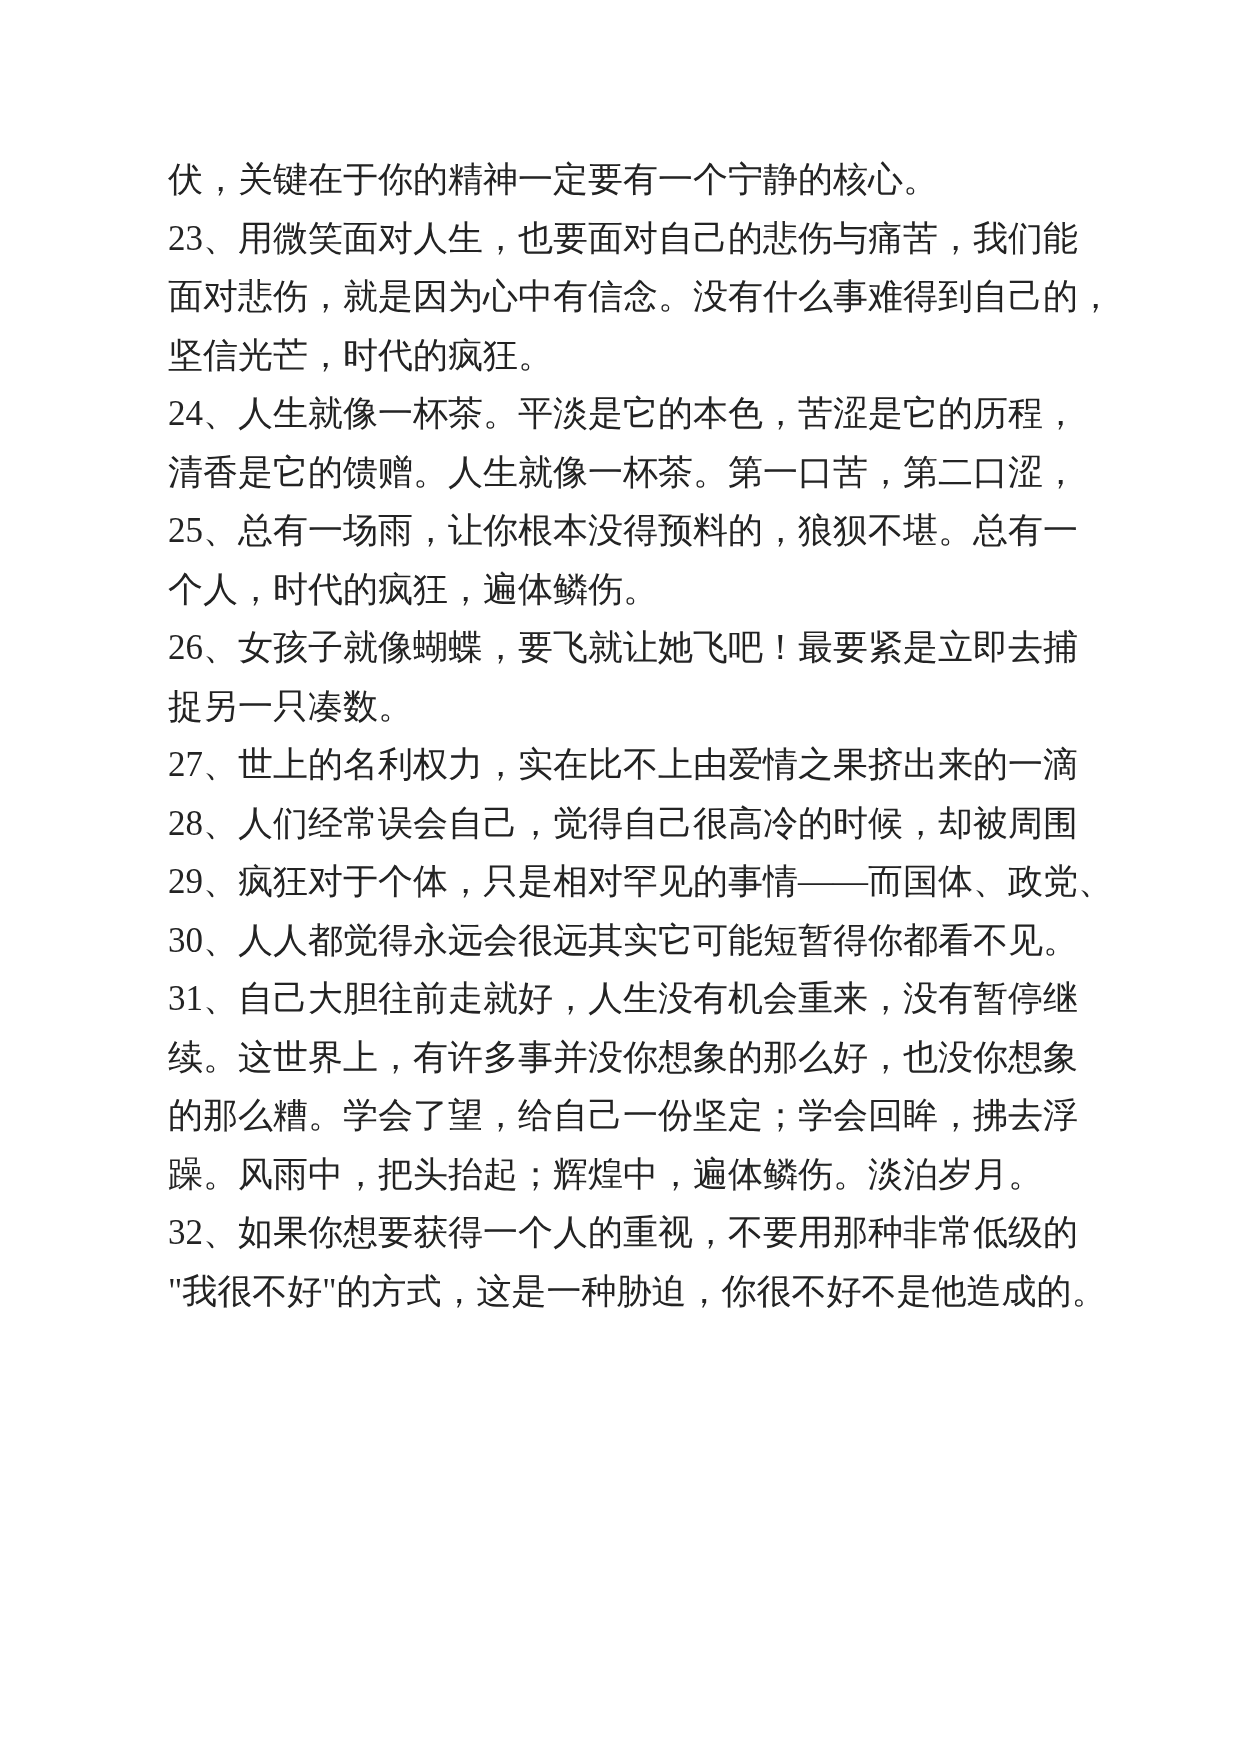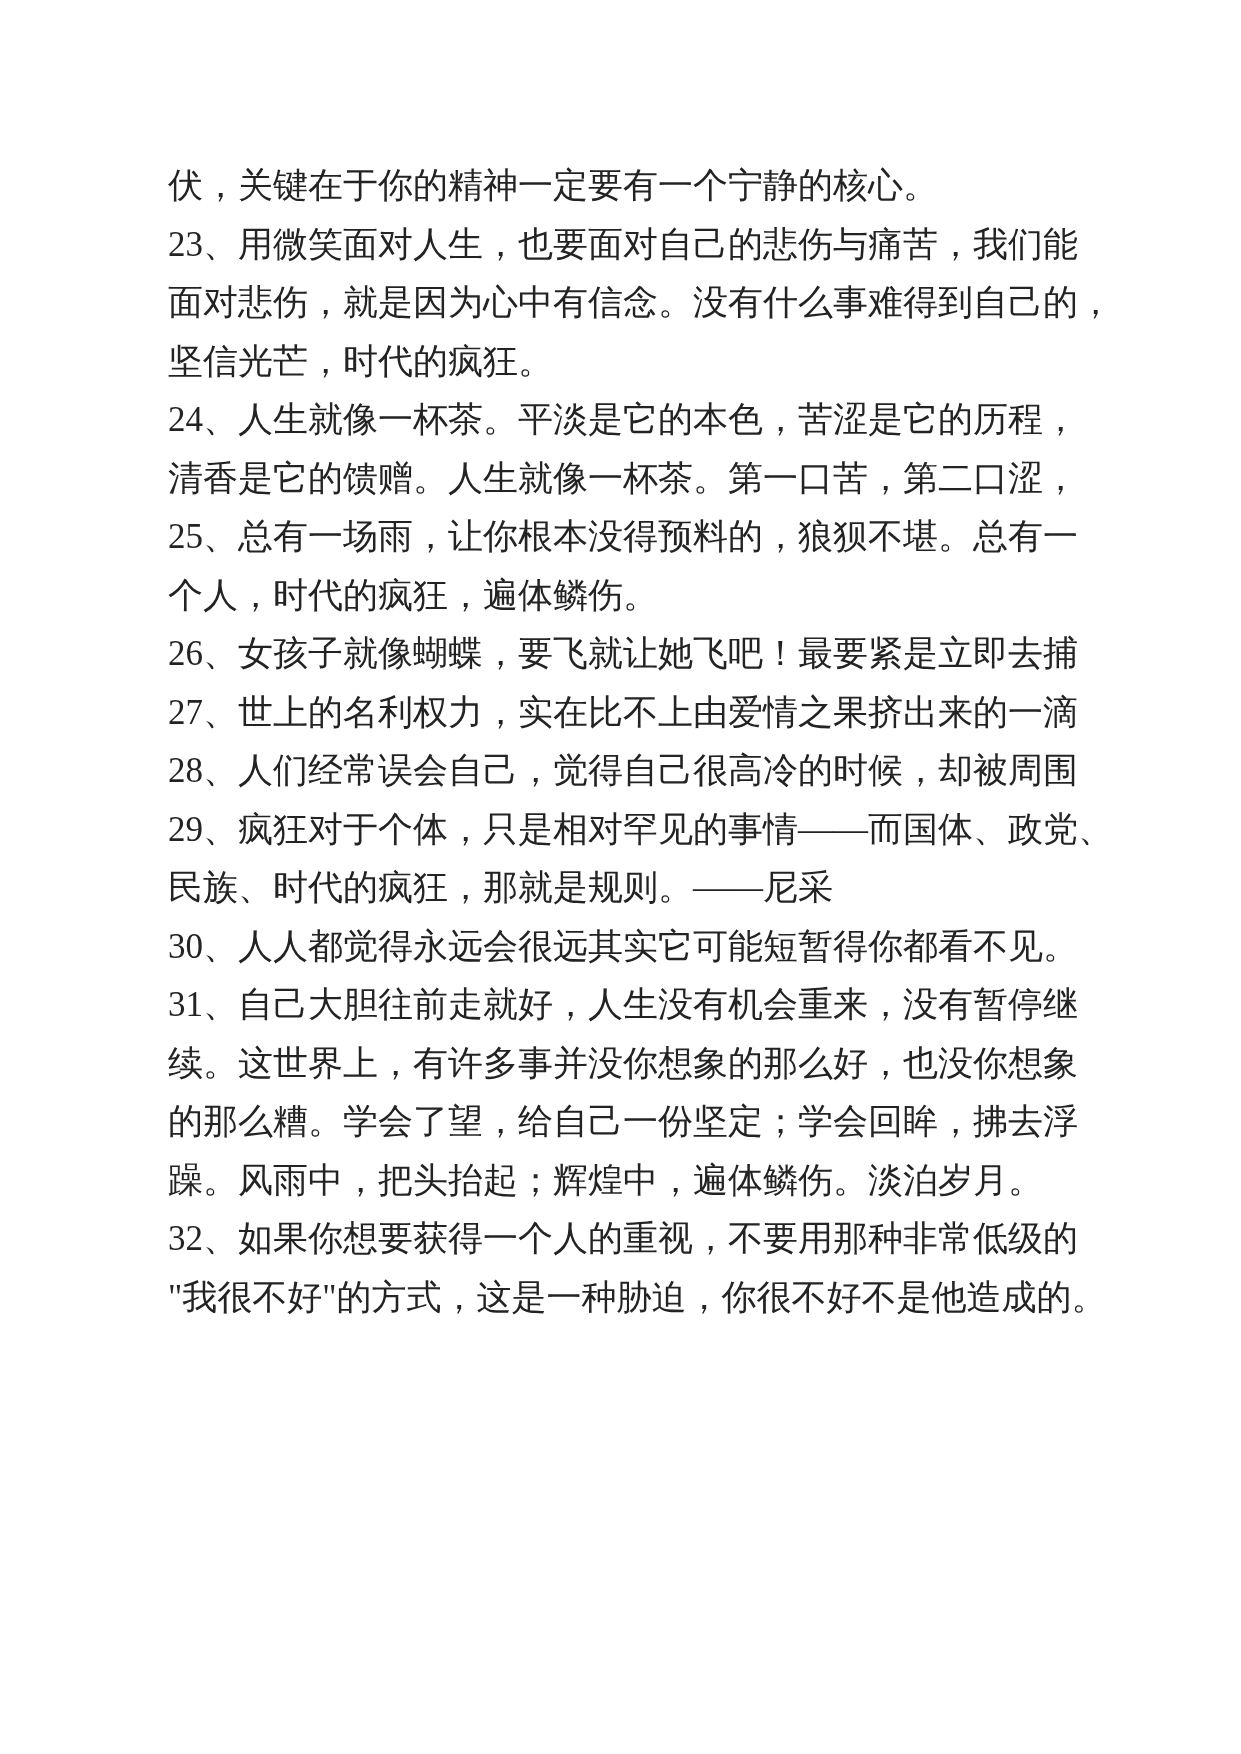--- a/index.html
+++ b/index.html
@@ -11,21 +11,21 @@
     position: relative;
     width: 1241px;
     height: 1754px;
     background: #ffffff;
     overflow: hidden;
     font-family: "Liberation Serif", "DejaVu Serif", serif;
   }
   .text-block {
     position: absolute;
     left: 168px;
-    top: 157px;
+    top: 151px;
     width: 905px;
     color: #232323;
   }
   .line {
     font-size: 35px;
     line-height: 58.5px;
     height: 58.5px;
     white-space: nowrap;
     font-weight: 400;
     text-rendering: optimizeLegibility;
@@ -214,20 +214,21 @@
         <span>！</span>
         <span>最</span>
         <span>要</span>
         <span>紧</span>
         <span>是</span>
         <span>立</span>
         <span>即</span>
         <span>去</span>
         <span>捕</span>
       </div>
+      <div class="line">捉另一只凑数。</div>
       <div class="line justified">
         <span>2</span>
         <span>7</span>
         <span>、</span>
         <span>世</span>
         <span>上</span>
         <span>的</span>
         <span>名</span>
         <span>利</span>
         <span>权</span>
@@ -302,21 +303,20 @@
         <span>—</span>
         <span>—</span>
         <span>而</span>
         <span>国</span>
         <span>体</span>
         <span>、</span>
         <span>政</span>
         <span>党</span>
         <span>、</span>
       </div>
-      <div class="line">民族、时代的疯狂，那就是规则。——尼采</div>
       <div class="line justified">
         <span>3</span>
         <span>0</span>
         <span>、</span>
         <span>人</span>
         <span>人</span>
         <span>都</span>
         <span>觉</span>
         <span>得</span>
         <span>永</span>

